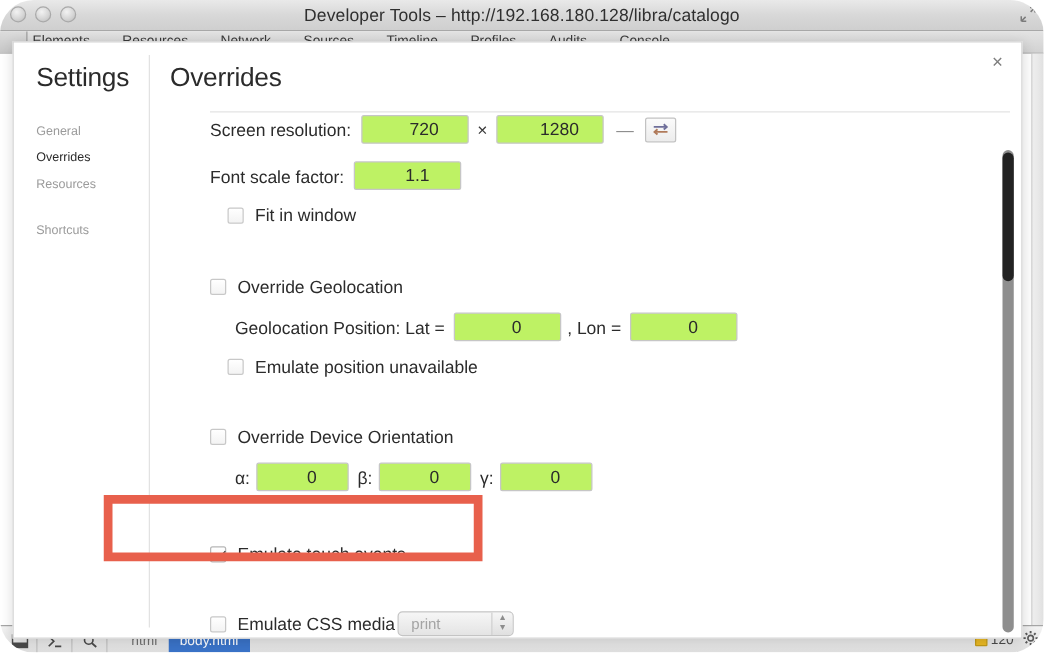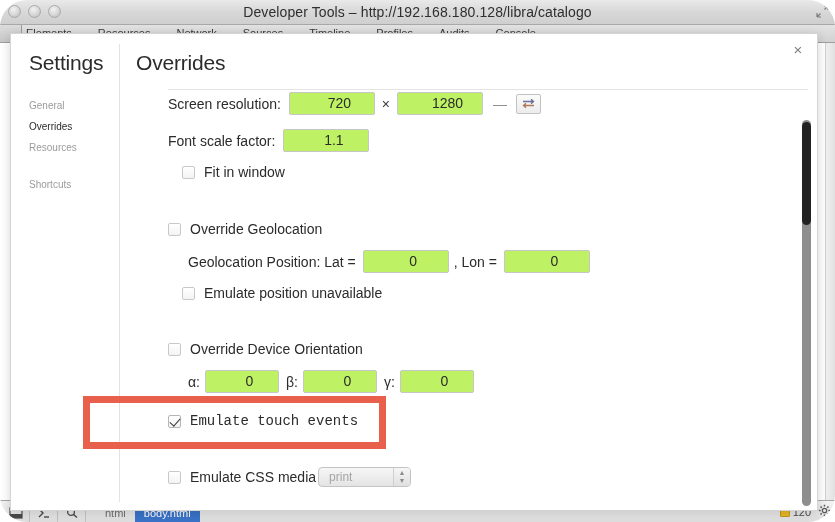--- a/index.html
+++ b/index.html
@@ -528,21 +528,21 @@
 
         <div class="row indent3" style="margin-top:13px;">
           <span class="greek">α:</span>
           <input class="txt w-orient" type="text" value="0" style="">
           <span class="greek mid">β:</span>
           <input class="txt w-orient" type="text" value="0" style="">
           <span class="greek mid">γ:</span>
           <input class="txt w-orient" type="text" value="0" style="">
         </div>
 
-        <div class="row indent1" style="margin-top:20px;font-family:Liberation Mono, monospace;">
+        <div class="row indent1" style="margin-top:42px;">
           <span class="cbox checked"></span>
           <span class="label">Emulate touch events</span>
         </div>
 
         <div class="row indent1" style="margin-top:38px;">
           <span class="cbox dim"></span>
           <span class="label">Emulate CSS media</span>
           <span class="media-select">
             <span class="val">print</span>
             <span class="arrows">

